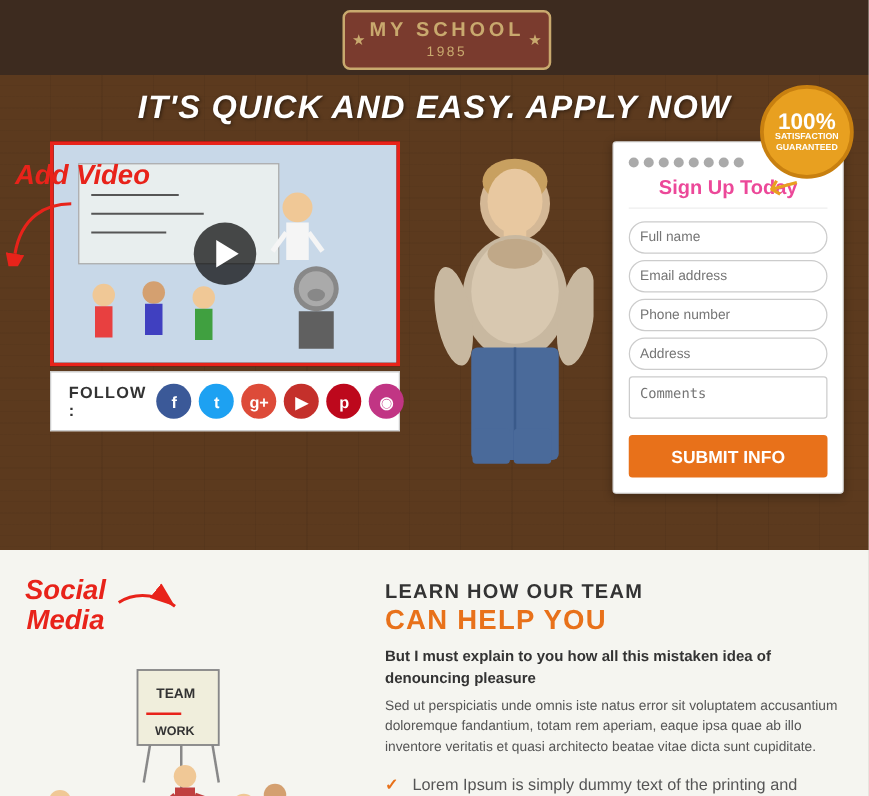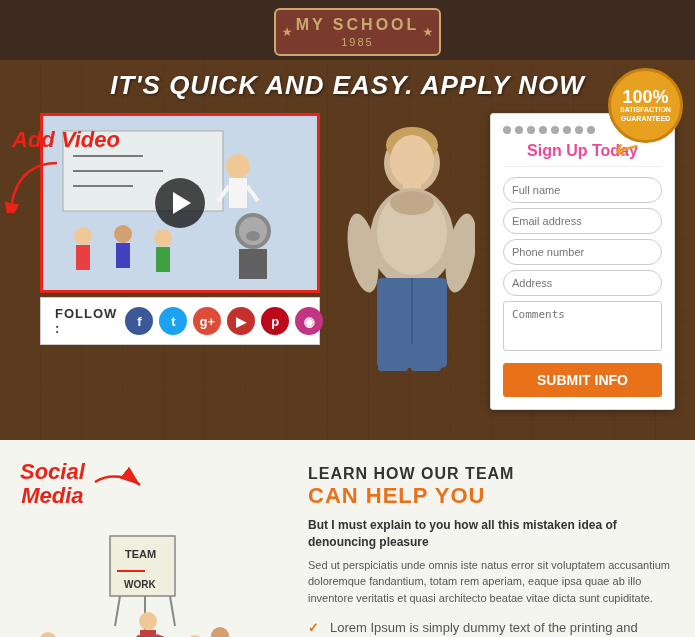--- a/index.html
+++ b/index.html
@@ -243,21 +243,21 @@
       display: block;
     }
     .form-textarea {
       width: 100%;
       padding: 6px 8px;
       border: 1px solid #ccc;
       border-radius: 3px;
       font-size: 11px;
       color: #999;
       margin-bottom: 8px;
-      height: 50px;
+      height: 34px;
       resize: none;
     }
     .submit-btn {
       width: 100%;
       background: #e8711a;
       color: #fff;
       border: none;
       border-radius: 3px;
       padding: 9px;
       font-size: 14px;

